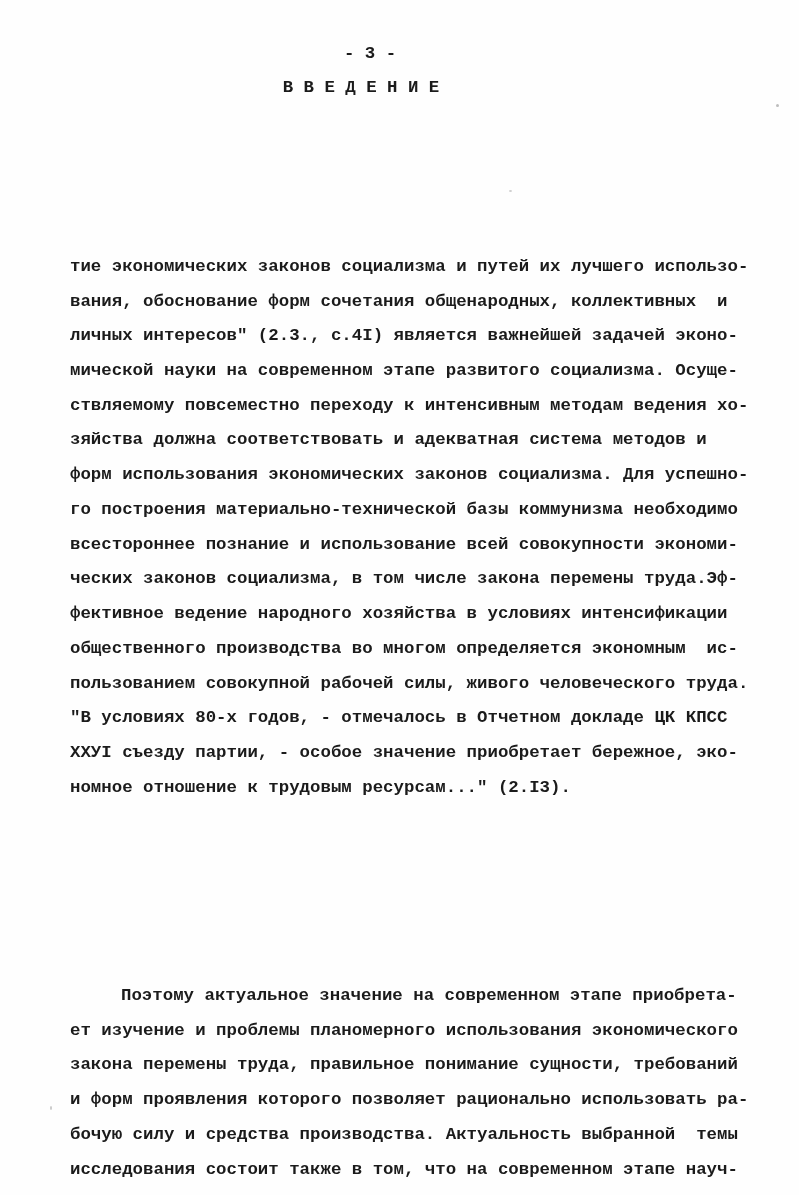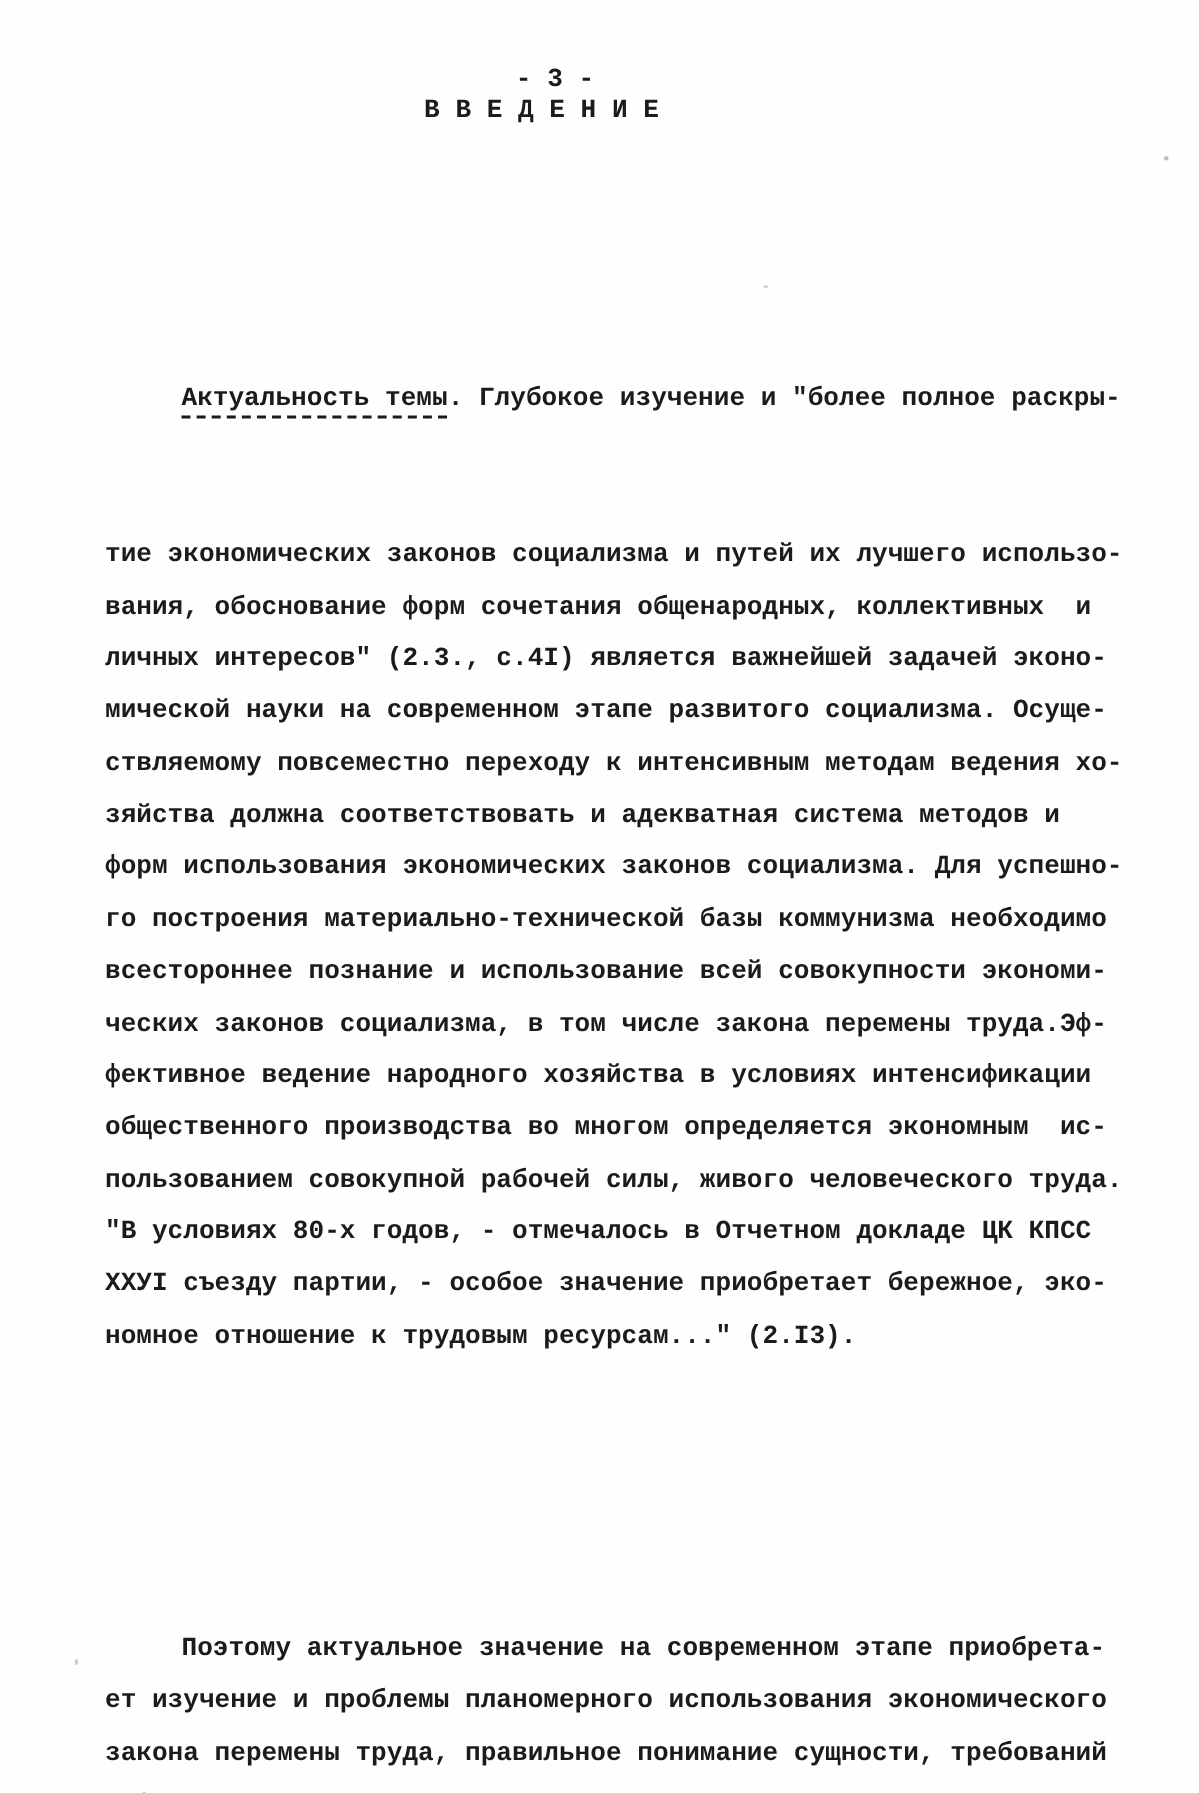--- a/index.html
+++ b/index.html
@@ -21,21 +21,21 @@
     position: absolute;
     top: 44px;
     left: 0;
     width: 740px;
     text-align: center;
     font-size: 17.4px;
     white-space: pre;
   }
   .doc-title {
     position: absolute;
-    top: 65px;
+    top: 78px;
     left: 0;
     width: 722px;
     text-align: center;
     font-size: 17.4px;
     white-space: pre;
   }
   .body-text {
     position: absolute;
     top: 111px;
     left: 70px;
@@ -66,21 +66,20 @@
 <body>
 
 <div class="sheet">
 
   <div class="page-number">- 3 -</div>
 
   <div class="doc-title">В В Е Д Е Н И Е</div>
 
   <div class="body-text">
     <div>
-      <div class="lead-line"><span class="underlined">Актуальность темы</span><span>. Глубокое изучение и "более полное раскры-</span></div>
       <div class="para-body">тие экономических законов социализма и путей их лучшего использо-
 вания, обоснование форм сочетания общенародных, коллективных  и
 личных интересов" (2.3., с.4I) является важнейшей задачей эконо-
 мической науки на современном этапе развитого социализма. Осуще-
 ствляемому повсеместно переходу к интенсивным методам ведения хо-
 зяйства должна соответствовать и адекватная система методов и
 форм использования экономических законов социализма. Для успешно-
 го построения материально-технической базы коммунизма необходимо
 всестороннее познание и использование всей совокупности экономи-
 ческих законов социализма, в том числе закона перемены труда.Эф-

